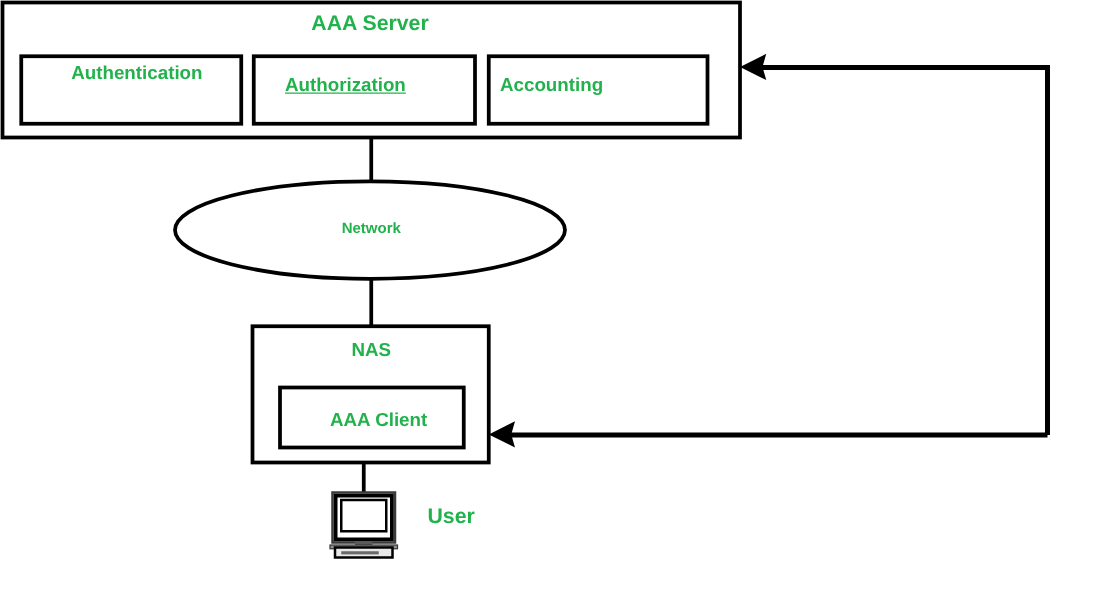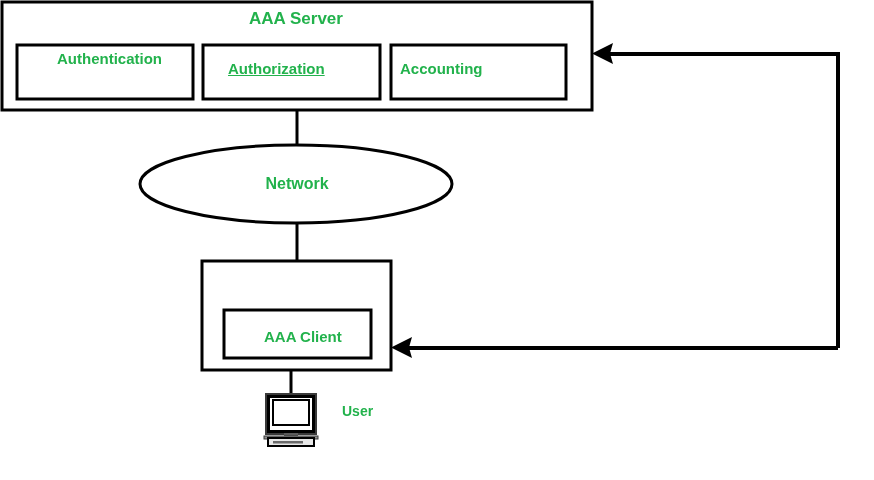--- a/index.html
+++ b/index.html
@@ -33,25 +33,25 @@
     line-height: 1;
   }
   .lbl-title {
     font-size: 17px;
     text-align: center;
   }
   .lbl-box {
     font-size: 15px;
   }
   .lbl-ellipse {
-    font-size: 16px;
+    font-size: 12px;
     text-align: center;
   }
   .lbl-user {
-    font-size: 14px;
+    font-size: 17px;
   }
   #t-aaa-server { left: 180px; top: 10px; width: 232px; }
   #t-authentication { left: 25px; top: 51px; margin-left: 32px; }
   #t-authorization { left: 228px; top: 61px; text-decoration: underline; }
   #t-accounting { left: 400px; top: 61px; text-align: center; }
   #t-network { left: 200px; top: 176px; width: 194px; }
   #t-nas { left: 224px; top: 273px; width: 146px; text-align: center; }
   #t-aaa-client { left: 236px; top: 329px; margin-left: 28px; }
   #t-user { left: 342px; top: 404px; }
 </style>
@@ -113,18 +113,19 @@
   <div class="lbl lbl-title" id="t-aaa-server">AAA Server</div>
 
   <div class="lbl lbl-box" id="t-authentication">Authentication</div>
 
   <div class="lbl lbl-box" id="t-authorization">Authorization</div>
 
   <div class="lbl lbl-box" id="t-accounting">Accounting</div>
 
   <div class="lbl lbl-ellipse" id="t-network">Network</div>
 
+  <div class="lbl lbl-box" id="t-nas">NAS</div>
 
   <div class="lbl lbl-box" id="t-aaa-client">AAA Client</div>
 
   <div class="lbl lbl-user" id="t-user">User</div>
 
 </div>
 
 </body></html>

